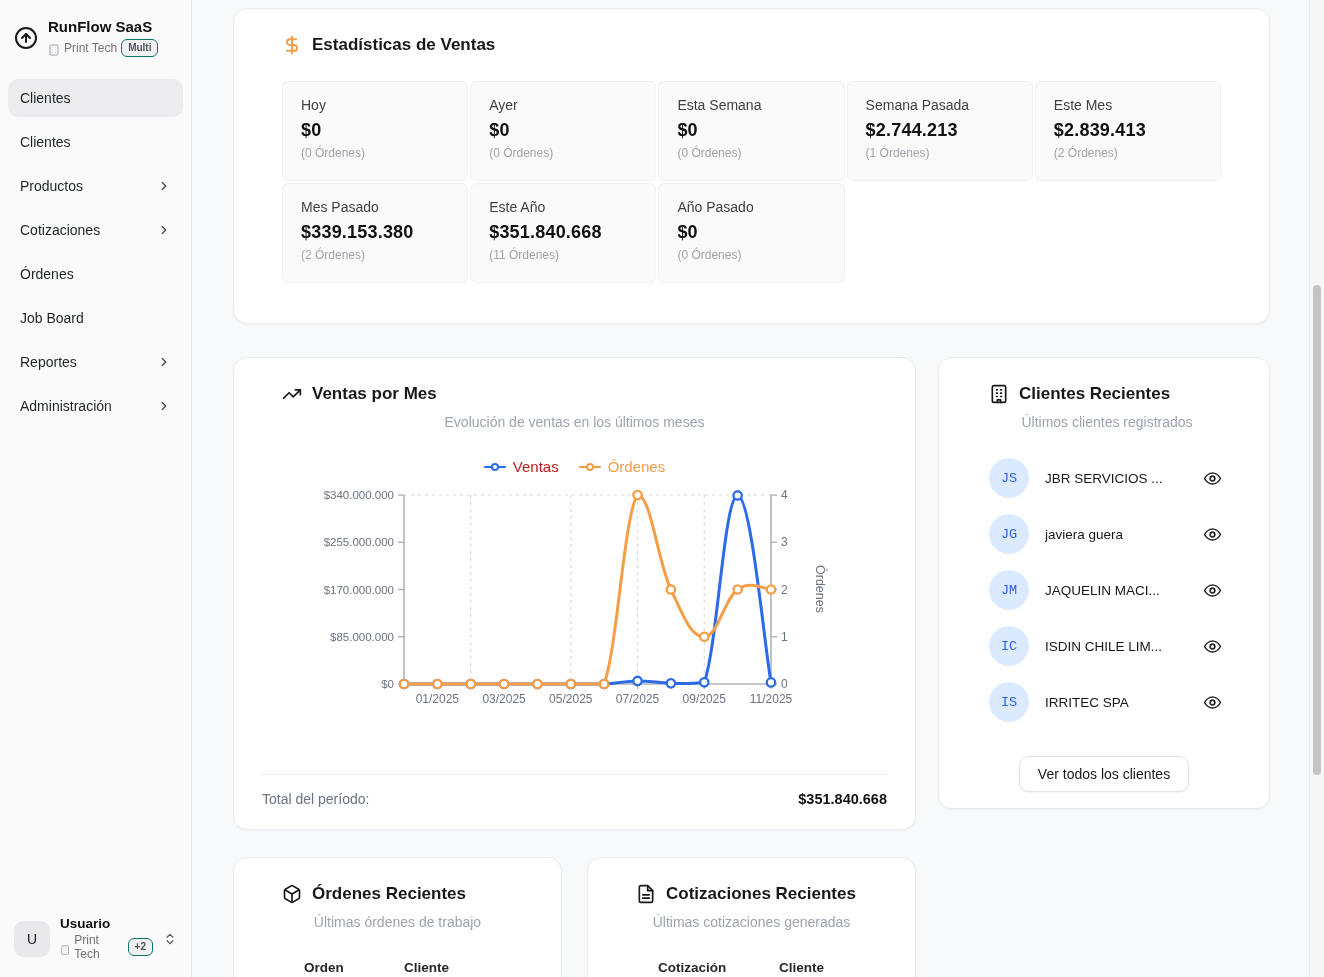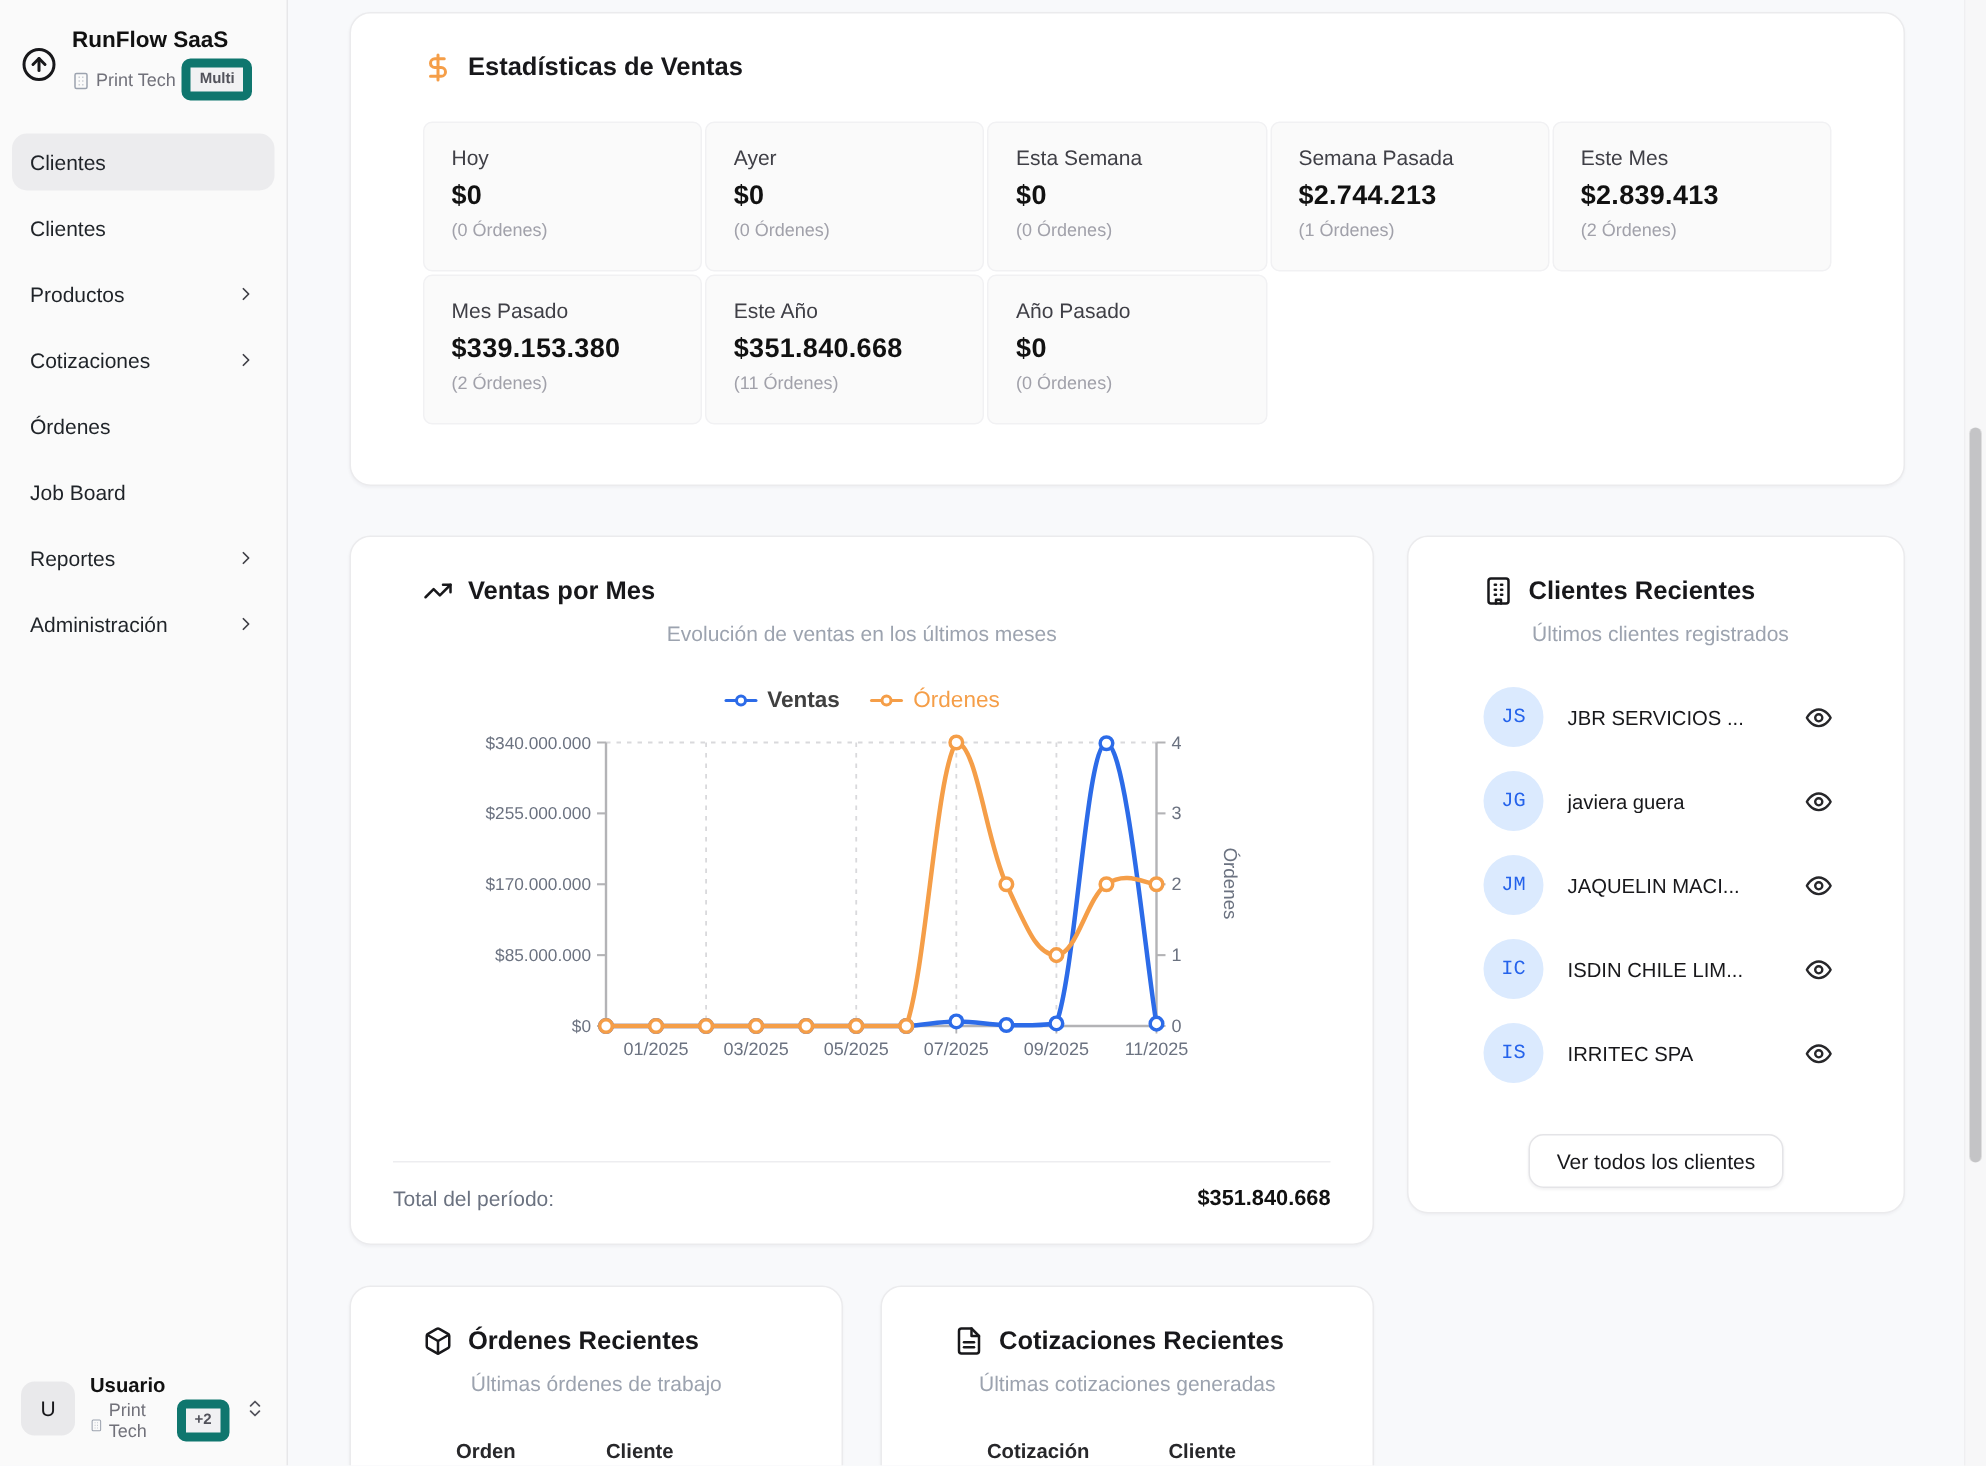--- a/index.html
+++ b/index.html
@@ -8,21 +8,21 @@
 
   
   .sidebar { width:192px; min-width:192px; background:#fafafa; border-right:1px solid #e7e7e9;
              display:flex; flex-direction:column; padding:12px 8px 10px; height:100%; }
   .logo-row { display:flex; align-items:center; gap:10px; padding:6px 4px 16px 6px; }
   .logo-badge-icon { width:24px; height:24px; color:#18181b; flex:none; }
   .app-title { font-size:15px; font-weight:700; color:#111; line-height:1.2; }
   .org-line { display:flex; align-items:center; gap:4px; margin-top:3px; }
   .org-line .mini-icon { width:12px; height:12px; color:#9ca3af; }
   .org-name { font-size:12px; color:#71717a; }
-  .pill { background:#f1f1f3; border:6px solid #0f766e; color:#52525b; font-size:10px; font-weight:600;
+  .pill { background:#f1f1f3; border:1px solid #0f766e; color:#52525b; font-size:10px; font-weight:600;
           border-radius:6px; padding:1px 6px; line-height:1.4; }
   .nav { display:flex; flex-direction:column; gap:6px; margin-top:6px; }
   .nav-item { height:38px; border-radius:10px; display:flex; align-items:center; justify-content:space-between;
               padding:0 12px; font-size:14px; color:#1f2328; cursor:pointer; }
   .nav-item.active { background:#ececee; }
   .chev { width:14px; height:14px; color:#3f3f46; }
   .user-row { margin-top:auto; display:flex; align-items:center; gap:10px; padding:6px 6px; border-radius:10px; }
   .user-avatar { width:36px; height:36px; border-radius:9px; background:#e9e9eb; color:#18181b;
                  display:flex; align-items:center; justify-content:center; font-size:14px; }
   .user-meta { flex:1; }
@@ -258,21 +258,21 @@
         <span>Ventas por Mes</span>
       </div>
       <div class="card-sub">Evolución de ventas en los últimos meses</div>
 
       <div class="legend">
         <div class="legend-item">
           <span class="legend-marker">
             <span class="lm-line" style="background: rgb(44, 107, 232);"></span>
               <span class="lm-dot" style="border-color: rgb(44, 107, 232);"></span>
           </span>
-          <span style="color: #404040; font-weight: bold;">Ventas</span>
+          <span style="color: #b91c1c;">Ventas</span>
         </div>
         <div class="legend-item">
           <span class="legend-marker">
             <span class="lm-line" style="background: rgb(245, 158, 72);"></span>
               <span class="lm-dot" style="border-color: rgb(245, 158, 72);"></span>
           </span>
           <span style="color: rgb(245, 158, 72);">Órdenes</span>
         </div>
       </div>
 

